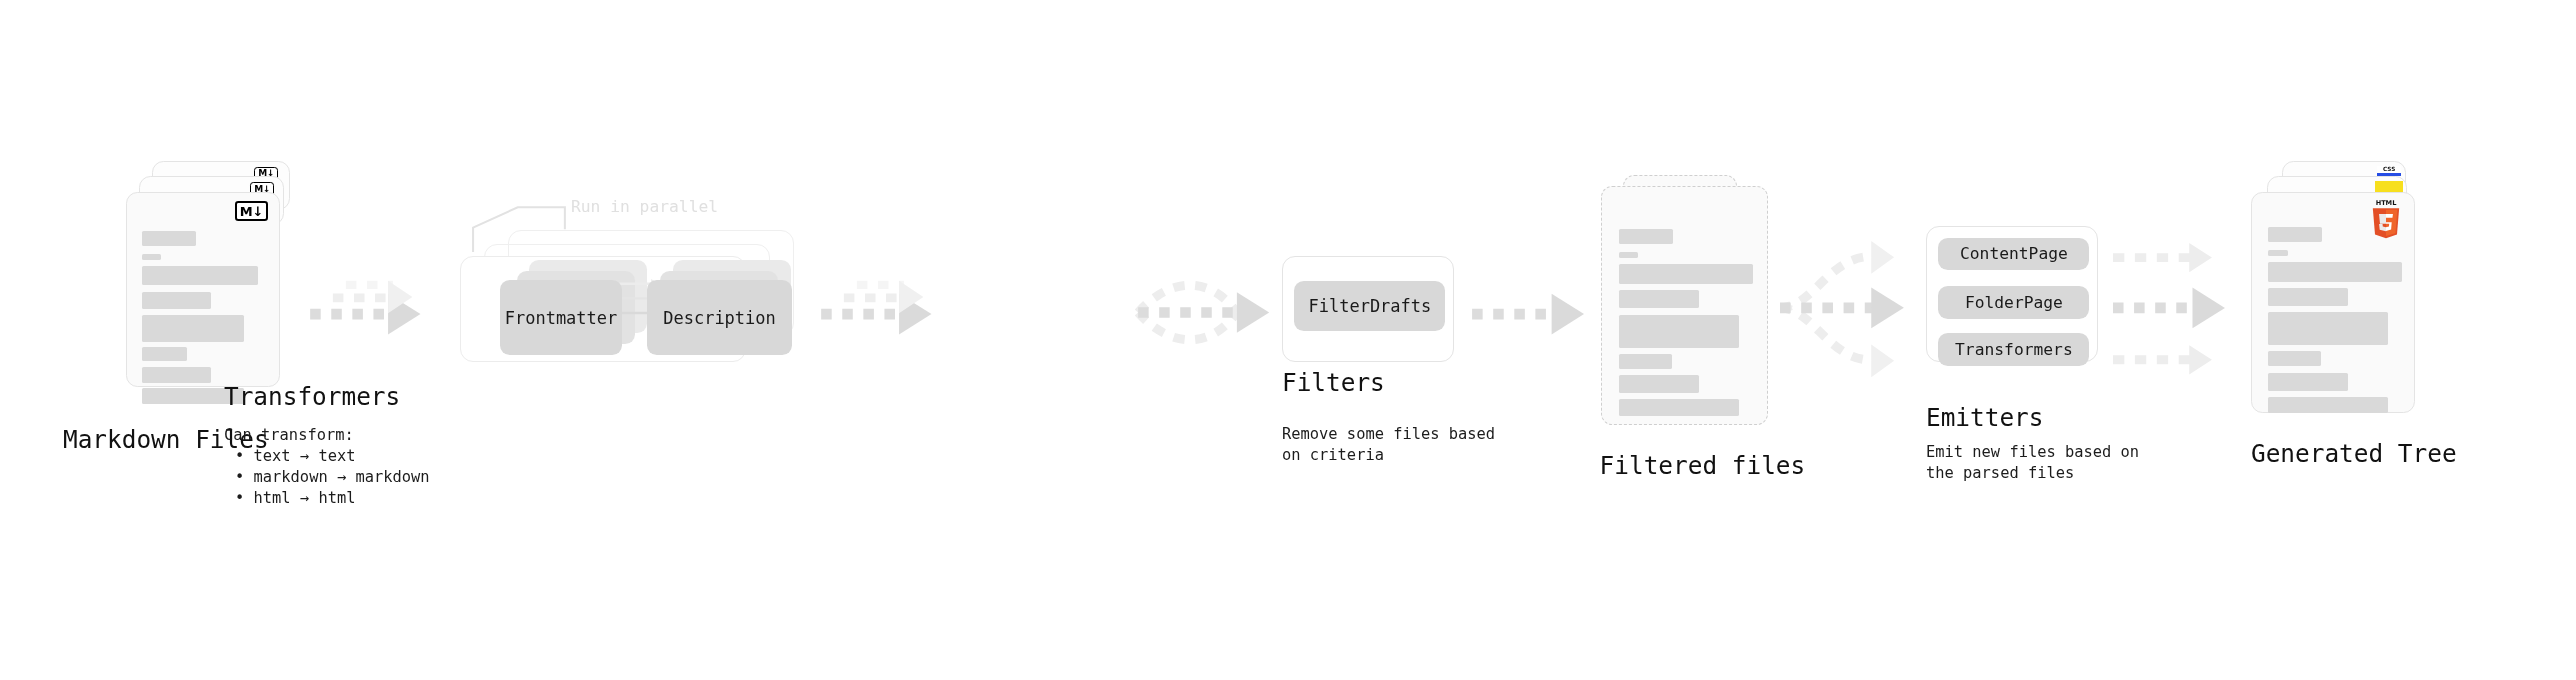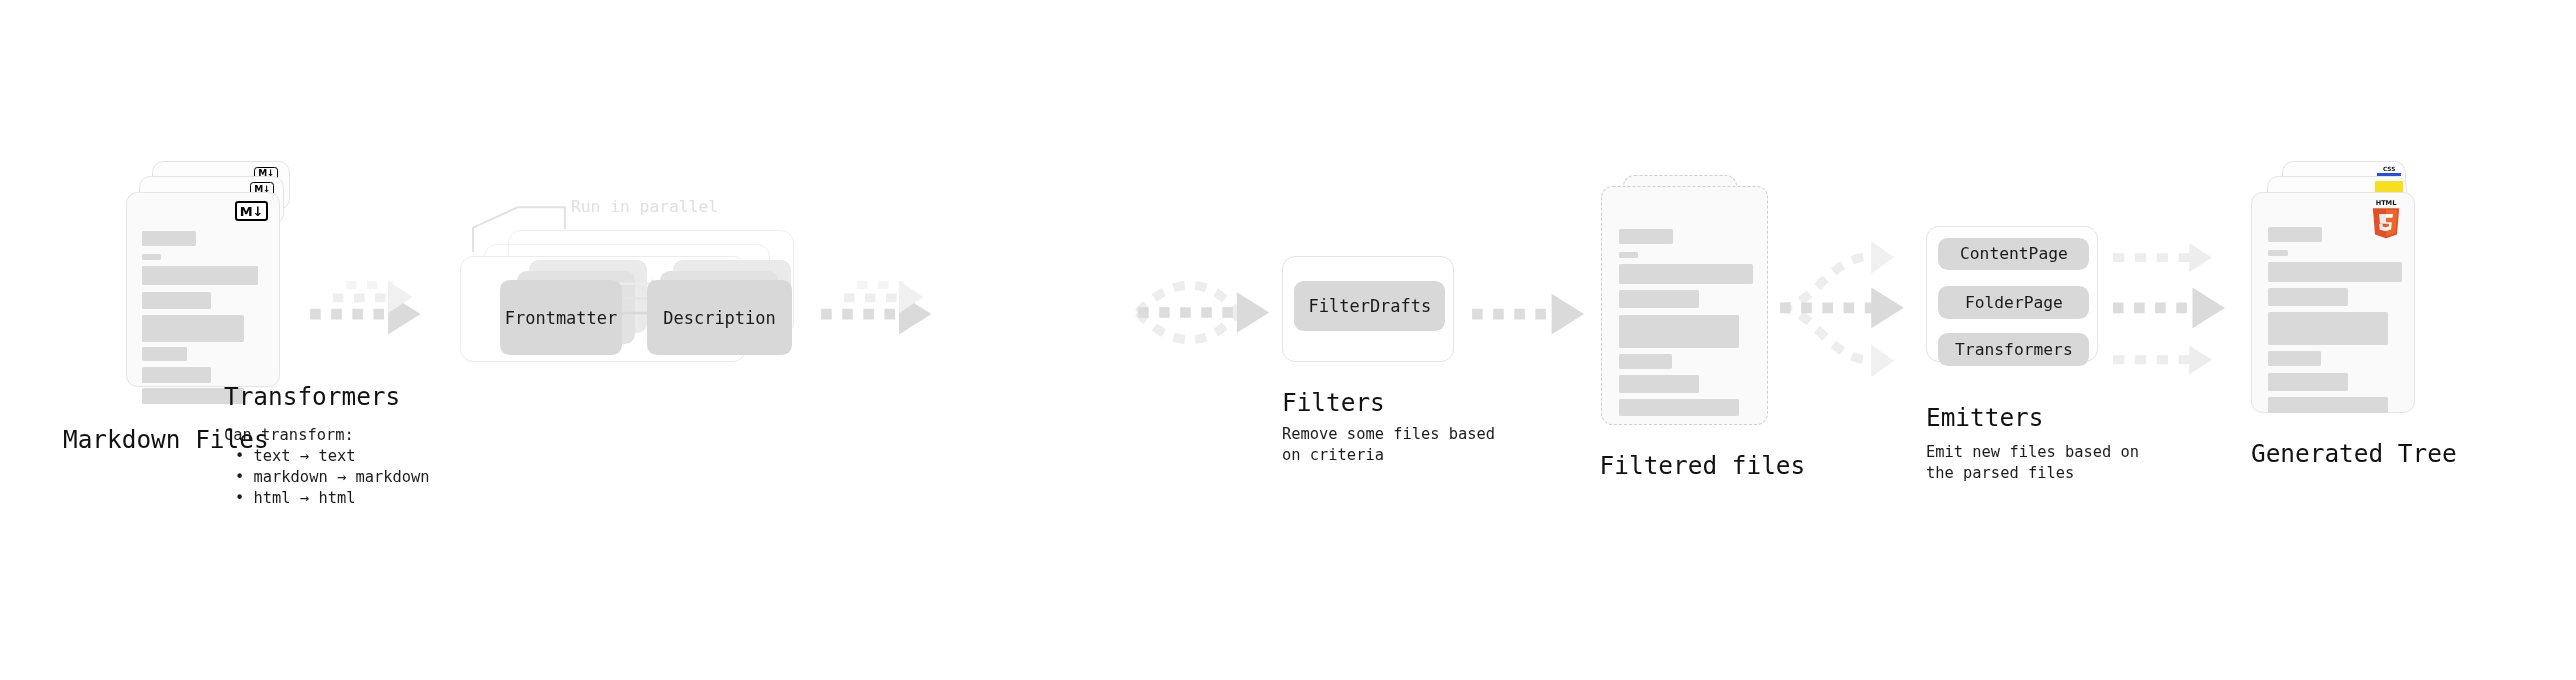--- a/index.html
+++ b/index.html
@@ -189,21 +189,21 @@
     <path d="M0 55 C40 10, 90 10, 122 55" fill="none" stroke="#ededed" stroke-width="11" stroke-dasharray="14 13"></path>
     <path d="M0 55 C40 100, 90 100, 122 55" fill="none" stroke="#ededed" stroke-width="11" stroke-dasharray="14 13"></path>
     <line x1="0" y1="55" x2="125" y2="55" stroke="#dcdcdc" stroke-width="13" stroke-dasharray="13 13"></line>
     <polygon points="122,30 122,80 162,55" fill="#dadada"></polygon>
   </svg>
 
   <div class="node" style="left:1282px; top:256px;">
     <div class="group" style="left:0px; top:0px; width:172px; height:106px;">
       <div class="chip" style="left:11.4px; top:24.4px; width:151px; height:50px;">FilterDrafts</div>
     </div>
-    <div class="title" style="left:0px; top:132px;">Filters</div>
+    <div class="title" style="left:0px; top:112px;">Filters</div>
     <div class="sub" style="left:0px; top:168px;">Remove some files based
 on criteria</div>
   </div>
 
   <svg style="left:1472px; top:276px;" width="130" height="73" viewBox="0 0 160 90">
     <line x1="0" y1="47" x2="100" y2="47" stroke="#dcdcdc" stroke-width="13" stroke-dasharray="13 13"></line>
     <polygon points="98,22 98,72 138,47" fill="#dadada"></polygon>
   </svg>
 
   <div class="node" style="left:1602px; top:175px;">

